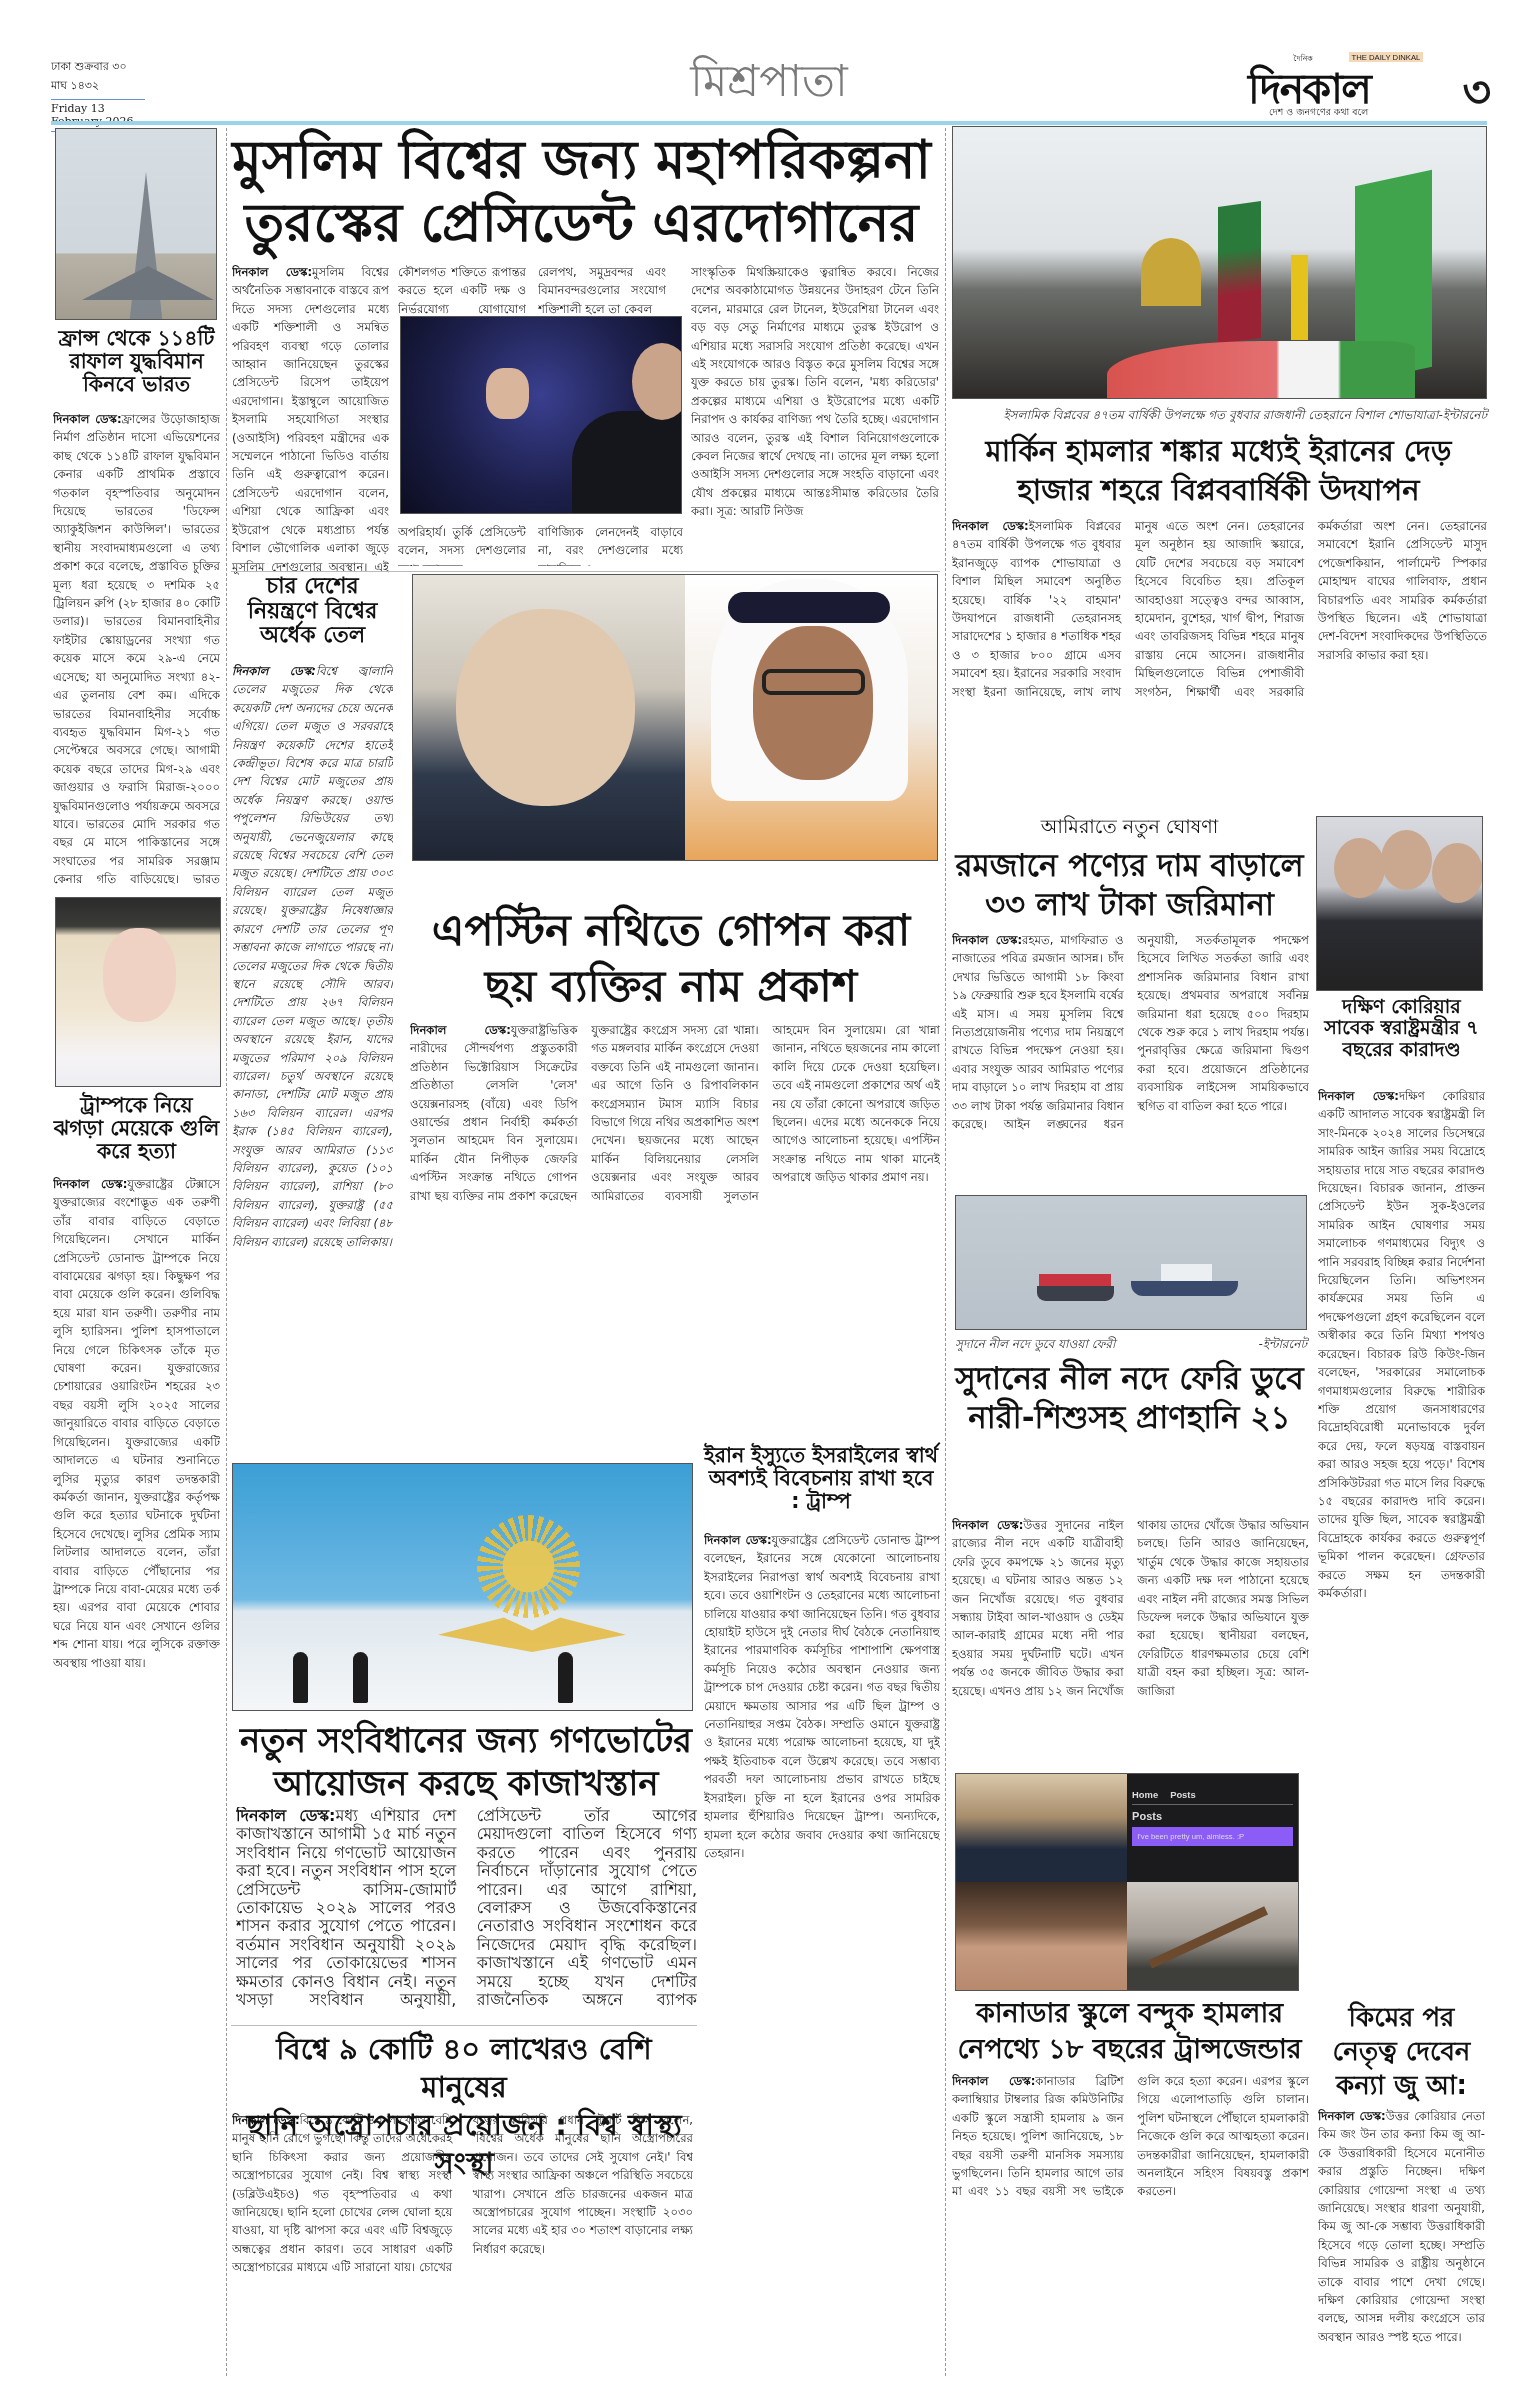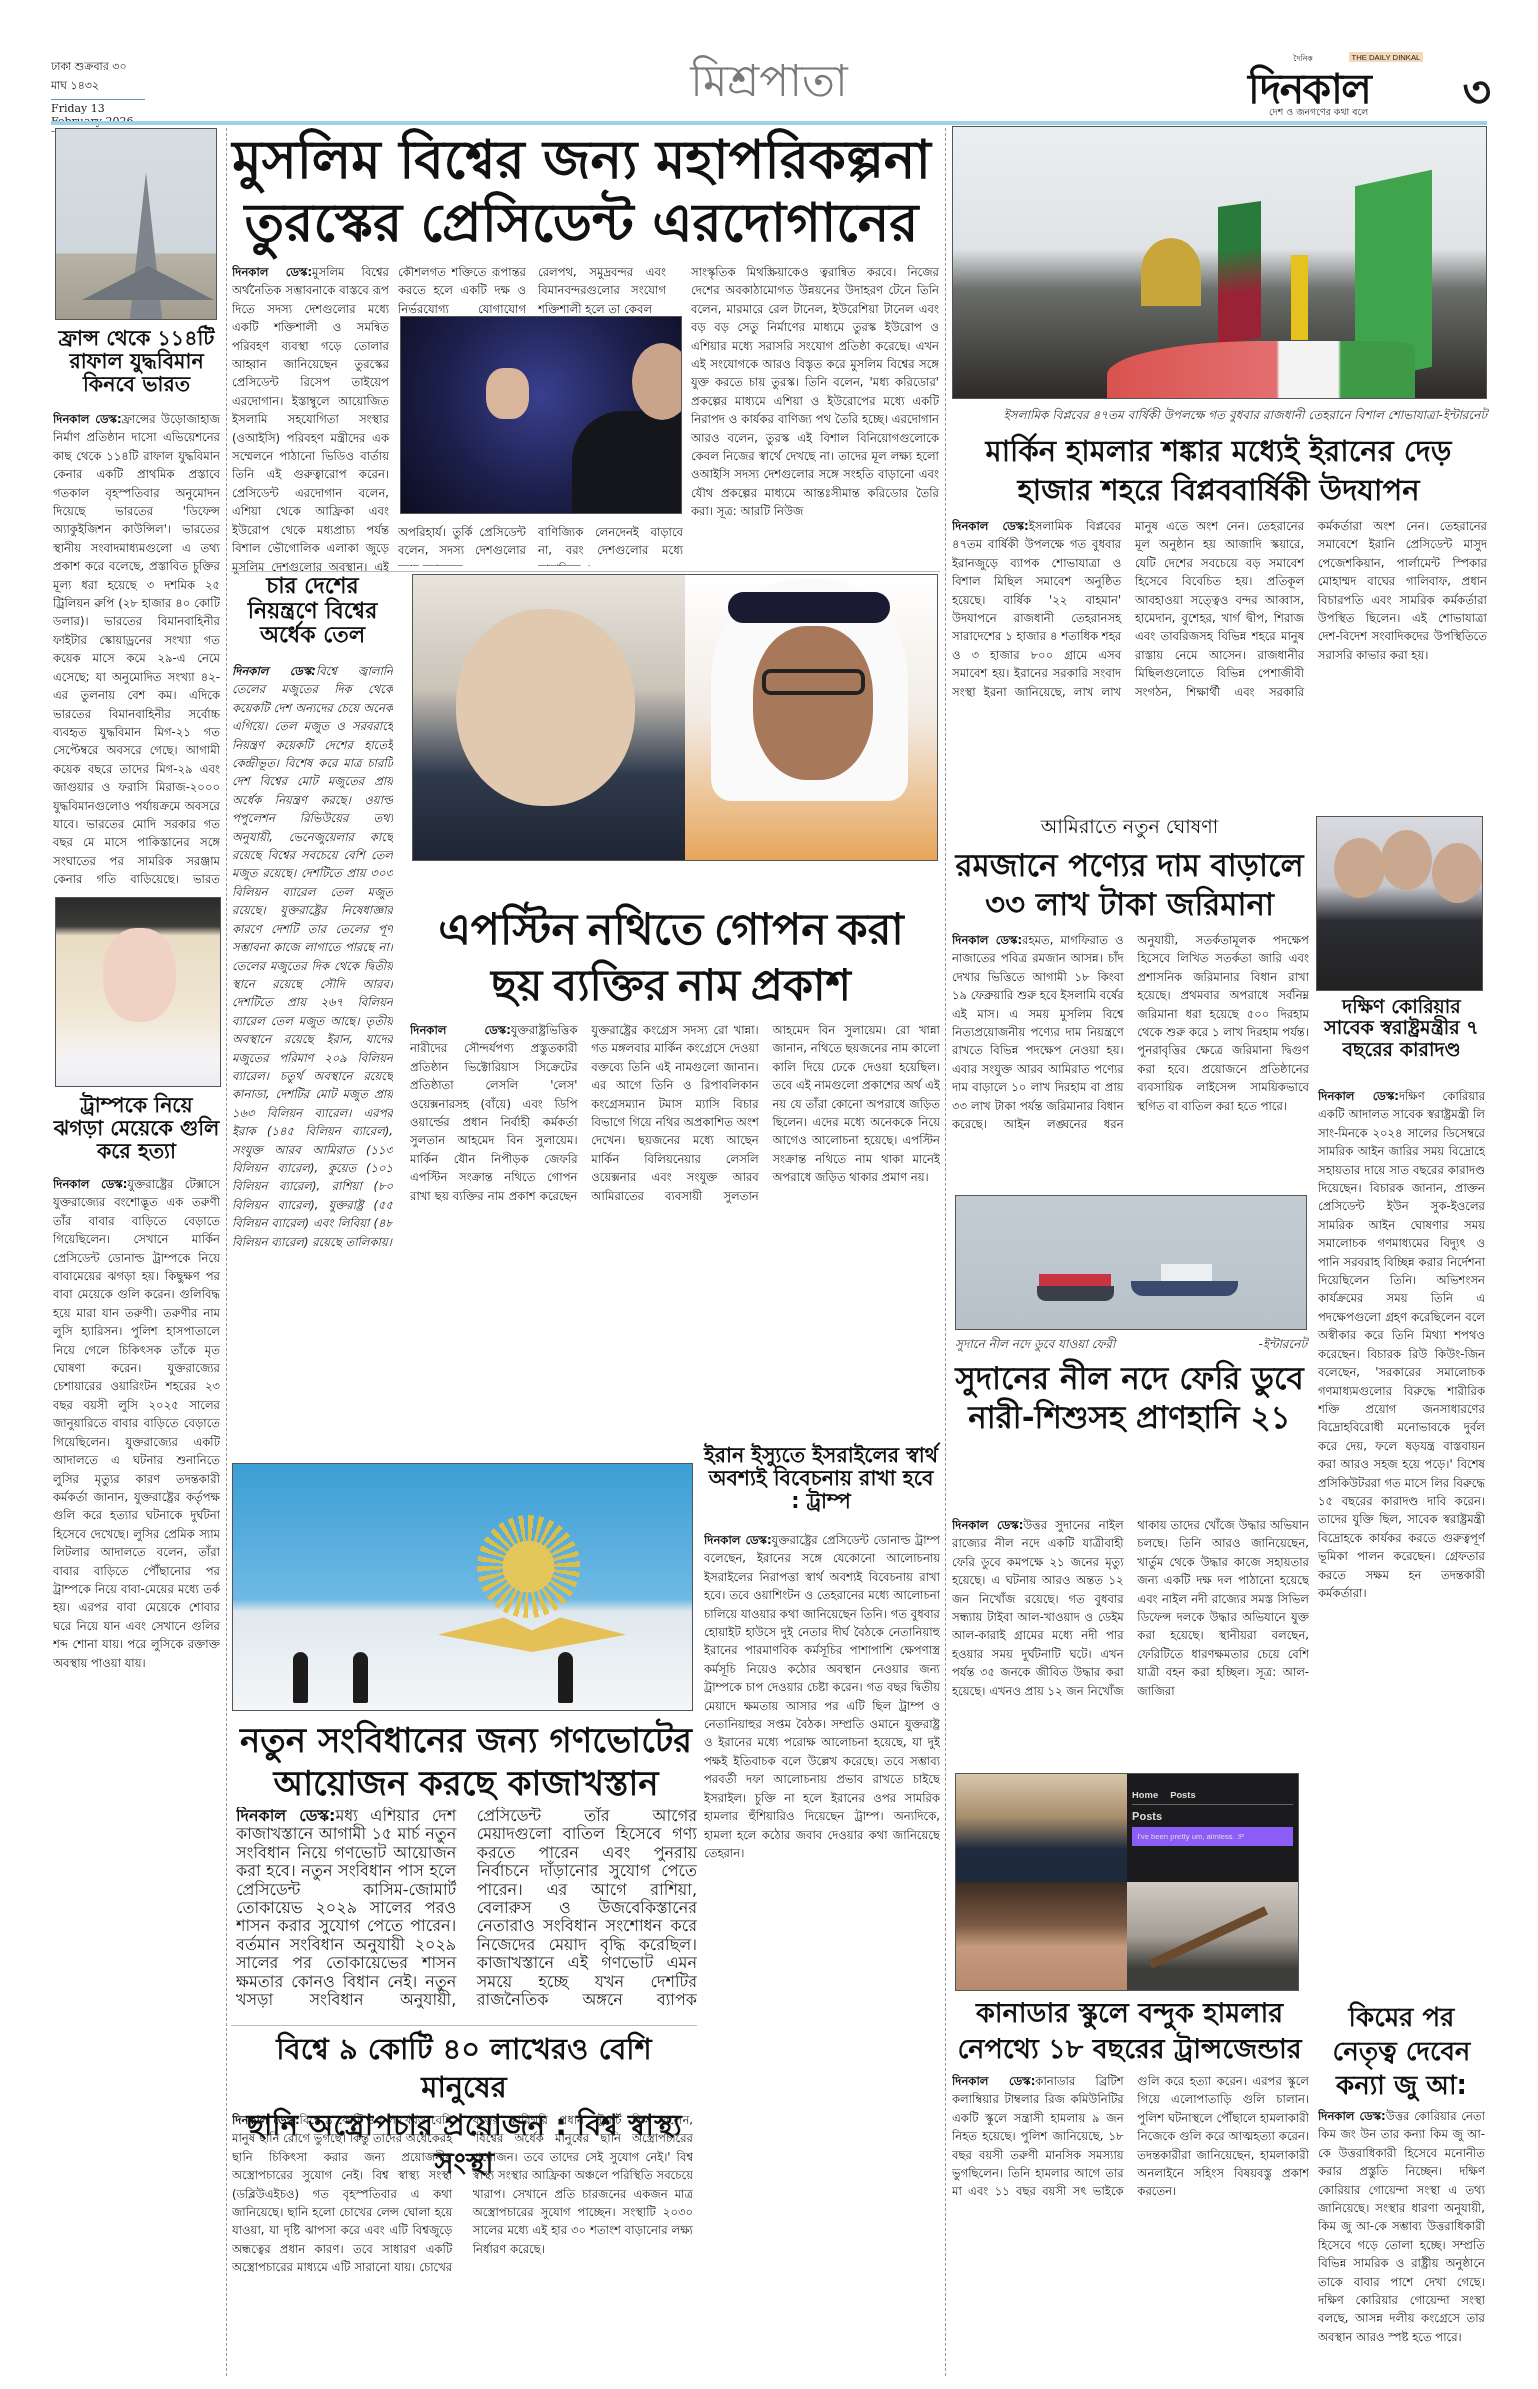--- a/index.html
+++ b/index.html
@@ -136,21 +136,21 @@
       <div class="face"></div>
     </div>
   <div class="r">
       <div class="ghutra"></div>
       <div class="agal"></div>
       <div class="face"></div>
       <div class="glasses"></div>
     </div>
 </div>
 
-<div class="hl" style="left:402px;top:902px;width:538px;font-size:43px;line-height:56px;font-family:Liberation Serif, serif;">
+<div class="hl" style="left:402px;top:902px;width:538px;font-size:43px;line-height:56px;">
   <div>এপস্টিন নথিতে গোপন করা</div>
   <div>ছয় ব্যক্তির নাম প্রকাশ</div>
 </div>
 <div class="body-text cols3" style="left:410px;top:1021px;width:530px;height:438px;font-size:11.6px;line-height:18.4px;column-gap:13.7px;">
   <b>দিনকাল ডেস্ক:</b><span>যুক্তরাষ্ট্রভিত্তিক নারীদের সৌন্দর্যপণ্য প্রস্তুতকারী প্রতিষ্ঠান ভিক্টোরিয়াস সিক্রেটের প্রতিষ্ঠাতা লেসলি 'লেস' ওয়েক্সনারসহ (বাঁয়ে) এবং ডিপি ওয়ার্ল্ডের প্রধান নির্বাহী কর্মকর্তা সুলতান আহমেদ বিন সুলায়েম। মার্কিন যৌন নিপীড়ক জেফরি এপস্টিন সংক্রান্ত নথিতে গোপন রাখা ছয় ব্যক্তির নাম প্রকাশ করেছেন যুক্তরাষ্ট্রের কংগ্রেস সদস্য রো খান্না। গত মঙ্গলবার মার্কিন কংগ্রেসে দেওয়া বক্তব্যে তিনি এই নামগুলো জানান। এর আগে তিনি ও রিপাবলিকান কংগ্রেসম্যান টমাস ম্যাসি বিচার বিভাগে গিয়ে নথির অপ্রকাশিত অংশ দেখেন। ছয়জনের মধ্যে আছেন মার্কিন বিলিয়নেয়ার লেসলি ওয়েক্সনার এবং সংযুক্ত আরব আমিরাতের ব্যবসায়ী সুলতান আহমেদ বিন সুলায়েম। রো খান্না জানান, নথিতে ছয়জনের নাম কালো কালি দিয়ে ঢেকে দেওয়া হয়েছিল। তবে এই নামগুলো প্রকাশের অর্থ এই নয় যে তাঁরা কোনো অপরাধে জড়িত ছিলেন। এদের মধ্যে অনেককে নিয়ে আগেও আলোচনা হয়েছে। এপস্টিন সংক্রান্ত নথিতে নাম থাকা মানেই অপরাধে জড়িত থাকার প্রমাণ নয়।</span>
 </div>
 
 <div class="photo kaz" style="left:232px;top:1463px;width:461px;height:248px;">
   <div class="sun"></div>
     <div class="eagle"></div>

